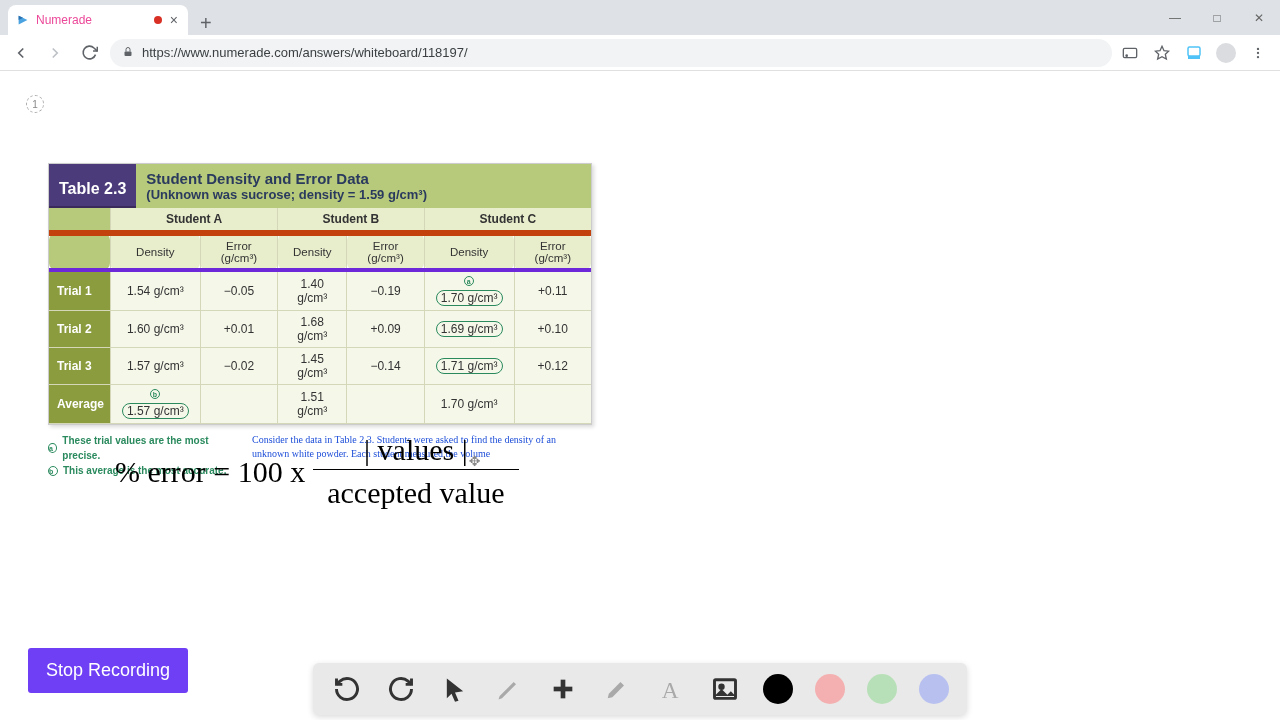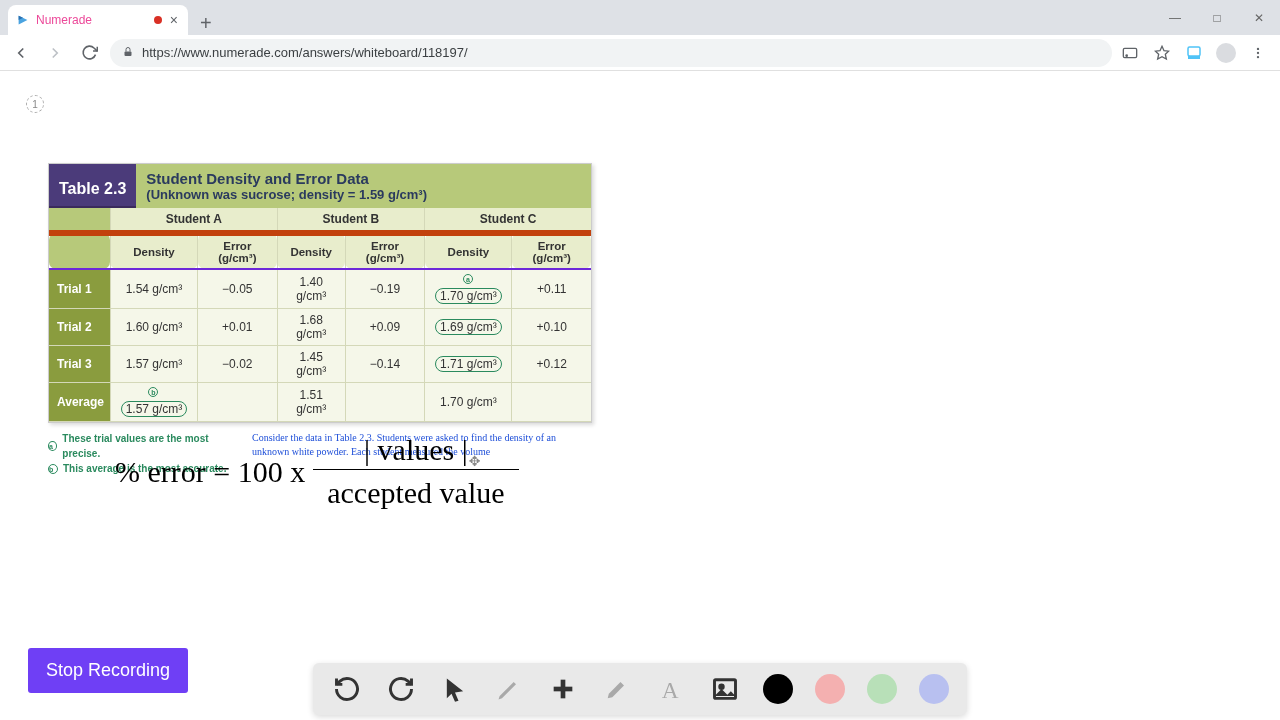--- a/index.html
+++ b/index.html
@@ -33,21 +33,21 @@
   .table-card { border: 1px solid #ccc; box-shadow: 2px 2px 4px rgba(0,0,0,0.15); background: #fff; }
   .table-head { display: flex; align-items: stretch; }
   .table-num { background: #4b3b7a; color: #fff; font-weight: bold; font-size: 16px; padding: 12px 10px 8px 10px; display: flex; align-items: flex-end; border-bottom: 2px solid #3a2a5c;}
   .table-title-box { background: #b7c97a; flex: 1; padding: 6px 10px; }
   .table-title-main { color: #2a3a5e; font-weight: bold; font-size: 15px; }
   .table-title-sub { color: #2a3a5e; font-weight: bold; font-size: 13px; }
   
   .data-table { width: 100%; border-collapse: collapse; font-size: 12px; }
   .data-table th, .data-table td { padding: 4px 6px; text-align: center; border-left: 1px solid #d4d8b8; }
   .data-table .group-h th { background: #e8edcc; font-weight: bold; color: #333; border-bottom: 6px solid #c2410c; }
-  .data-table .sub-h th { background: #e8edcc; font-weight: bold; color: #333; border-bottom: 2px solid #6d28d9; font-size: 11.5px; border-radius: 7px; }
+  .data-table .sub-h th { background: #e8edcc; font-weight: normal; color: #333; border-bottom: 4px solid #6d28d9; font-size: 11.5px; border-radius: 7px; }
   .data-table .row-label { background: #8a9c3e; color: #fff; font-weight: bold; text-align: left; padding-left: 8px; border-left: none; }
   .data-table tbody tr { border-bottom: 1px solid #d4d8b8; }
   .data-table tbody td { background: #f5f7e9; color: #333; }
   .circle-avg { border: 1.5px solid #2a8a5e; border-radius: 10px; padding: 0 4px; position: relative; display: inline-block; }
   .circle-marker { display: inline-block; width: 10px; height: 10px; border: 1.5px solid #2a8a5e; color: #2a8a5e; border-radius: 50%; font-size: 7px; line-height: 10px; vertical-align: top; margin-right: 1px; font-weight: bold;}
   .col-c-circle { border: 1.5px solid #2a8a5e; border-radius: 10px; padding: 0 4px; display: inline-block; }
   
   .footnotes { margin-top: 8px; display: flex; gap: 18px; align-items: flex-start; }
   .fn-left { font-size: 10px; color: #2a8a5e; font-weight: bold; line-height: 1.5; }
   .fn-left .fn-line { display: flex; align-items: center; gap: 4px; }

